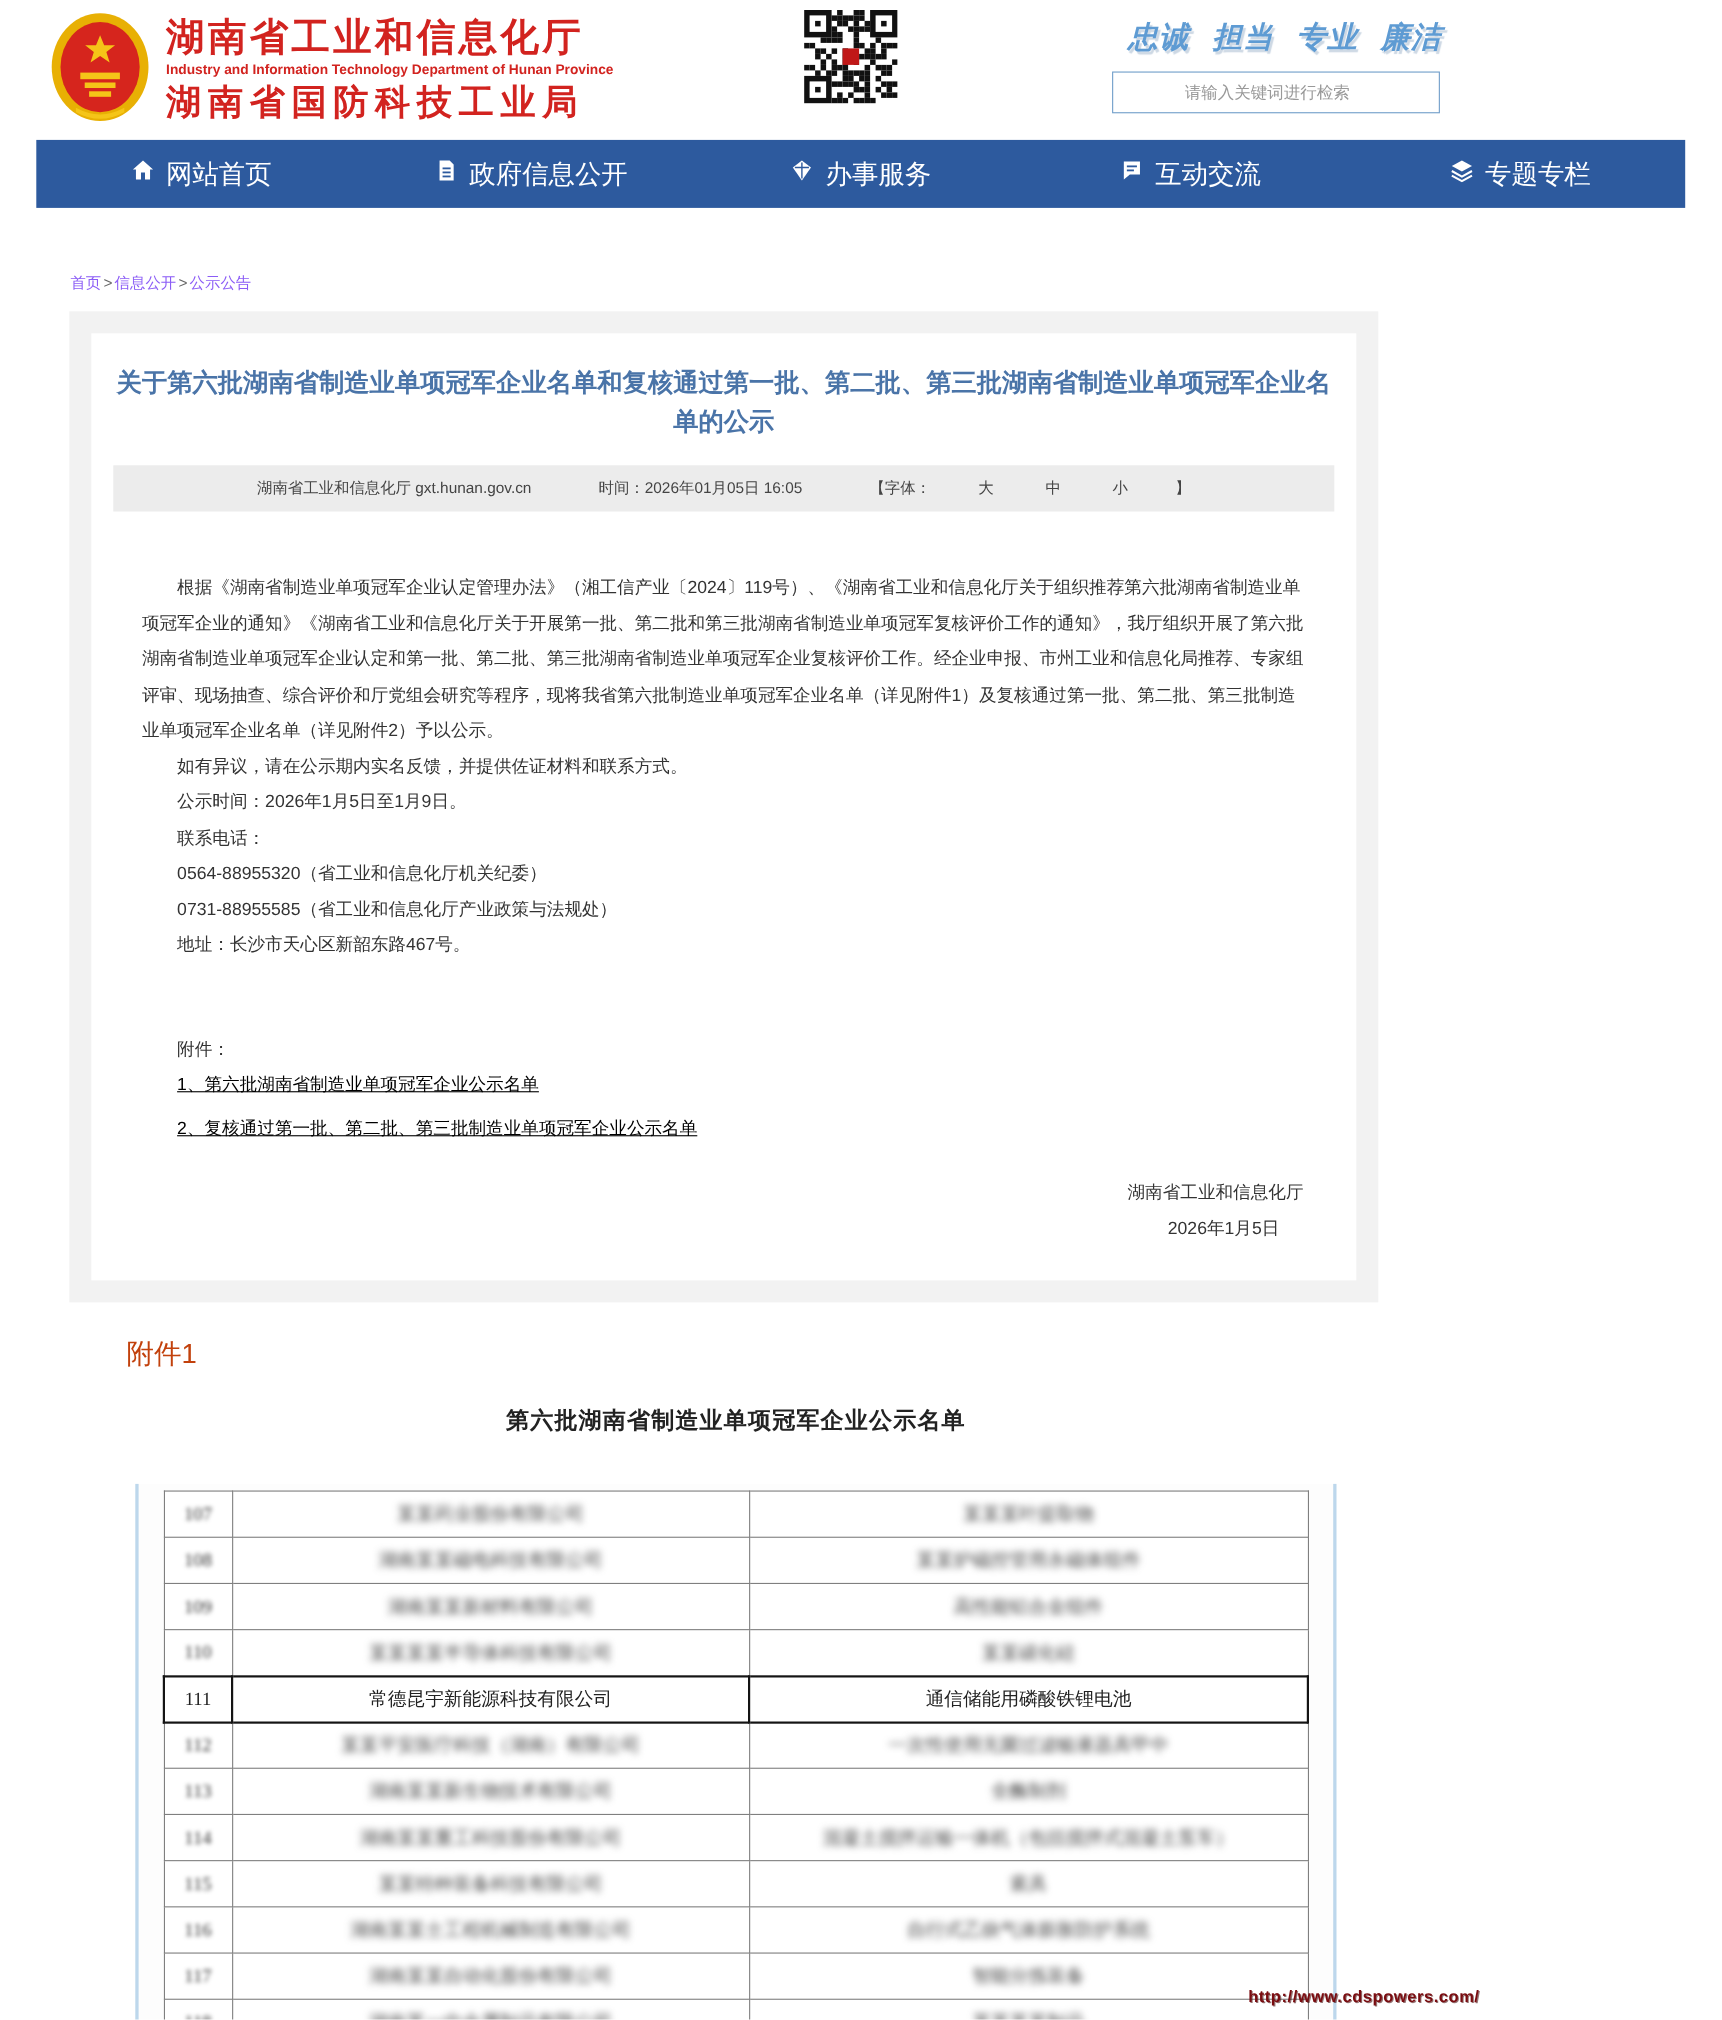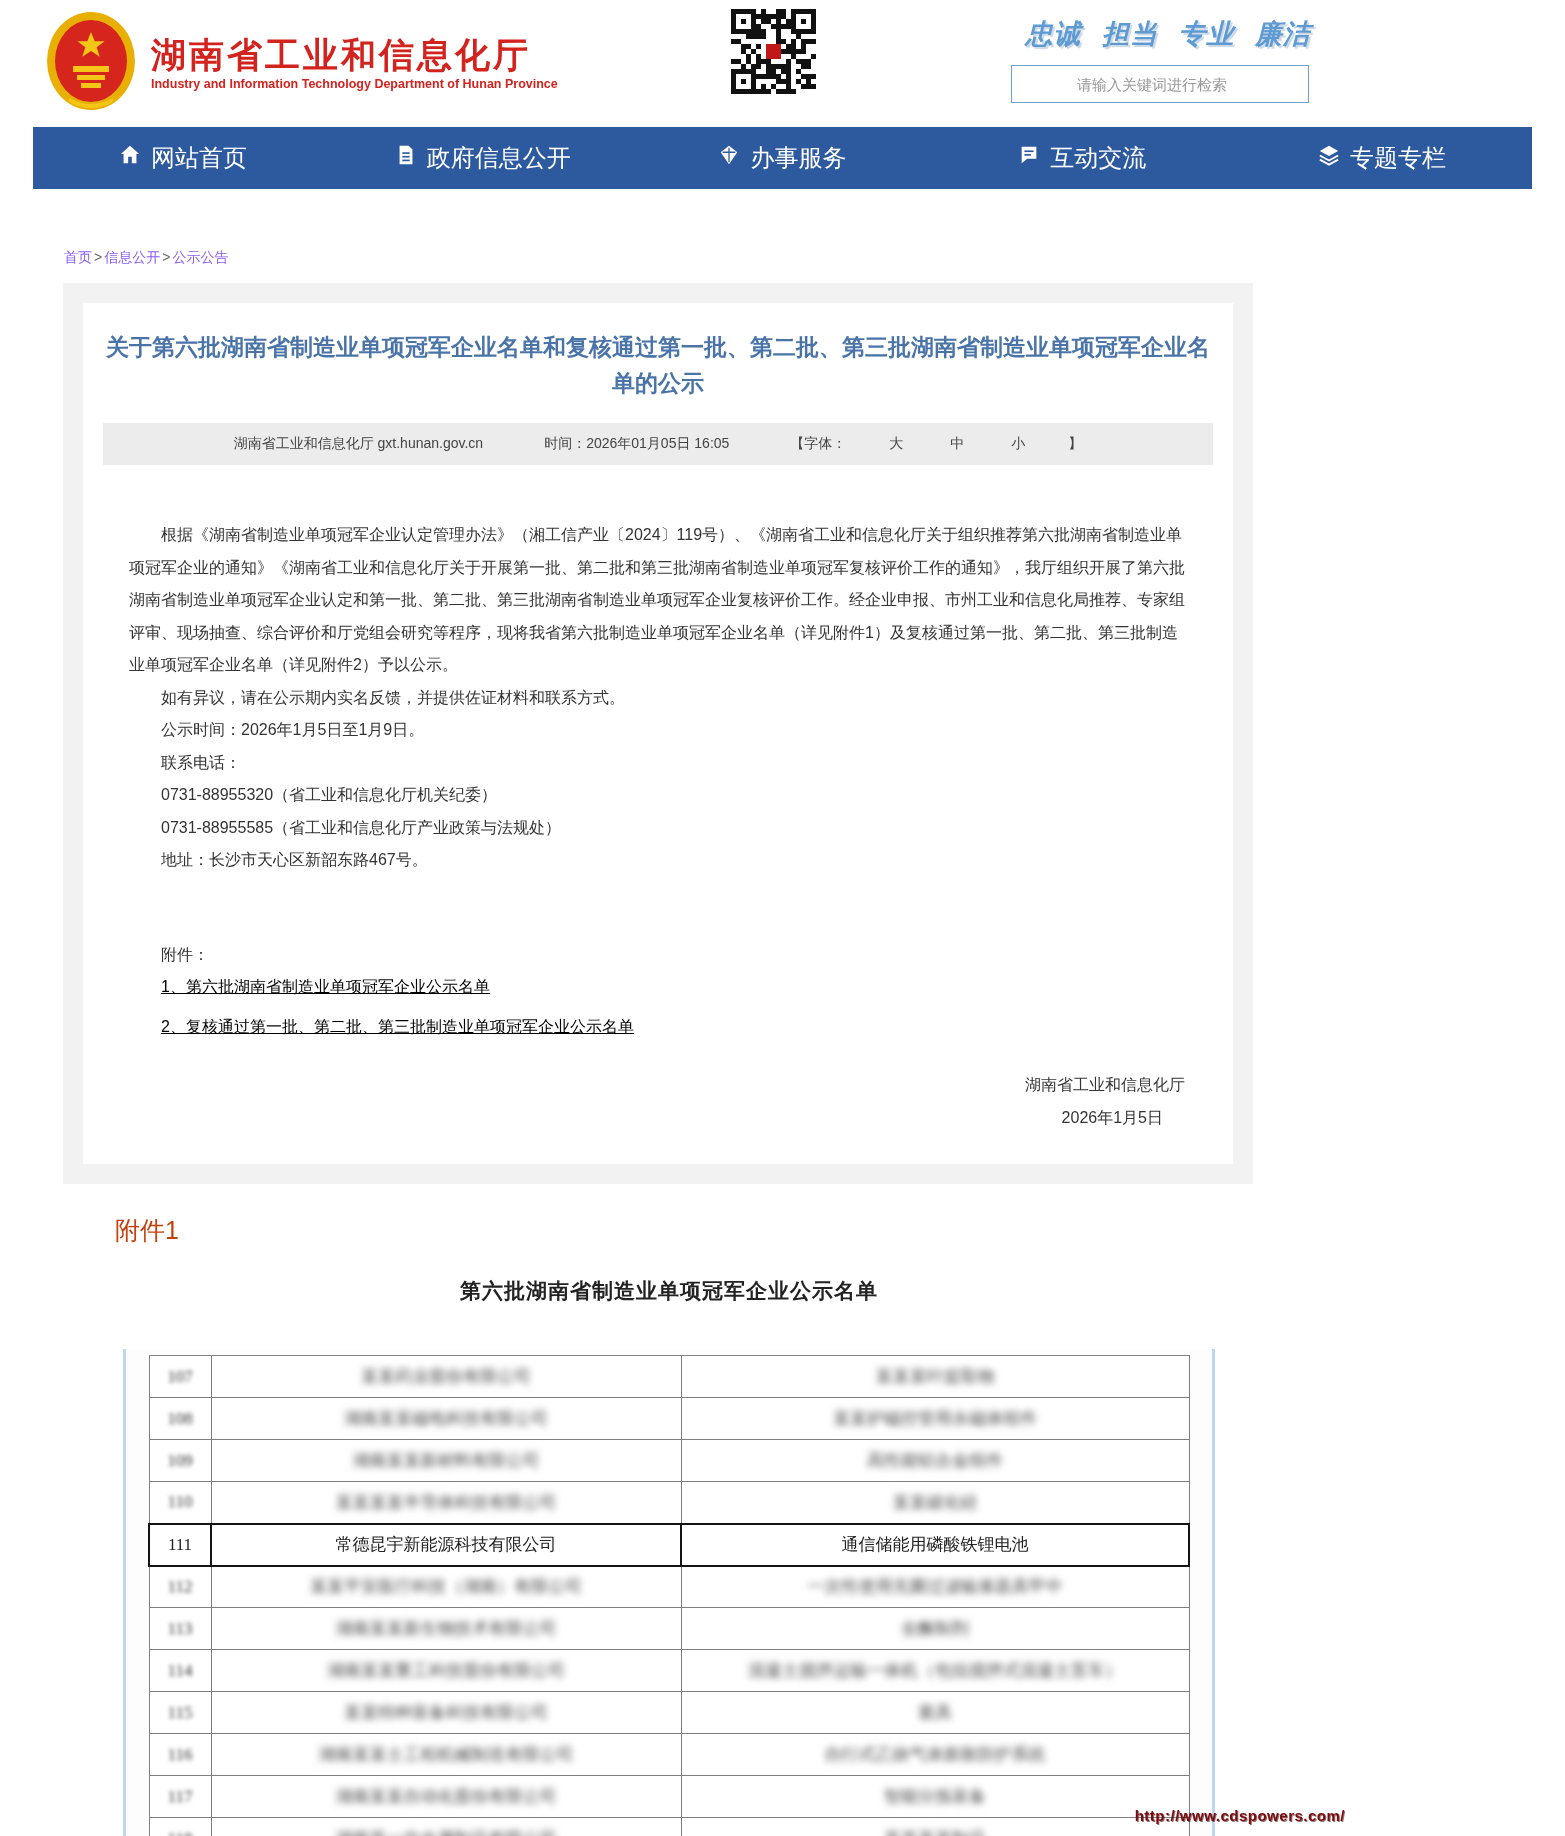--- a/index.html
+++ b/index.html
@@ -83,20 +83,21 @@
         <polygon fill="#f5c518" points="46,22 49.7,31.2 59.6,31.2 51.7,37.3 54.7,46.8 46,41 37.3,46.8 40.3,37.3 32.4,31.2 42.3,31.2"></polygon>
         <rect x="28" y="56" width="36" height="6" fill="#f5c518"></rect>
         <rect x="32" y="65" width="28" height="5" fill="#f5c518"></rect>
         <rect x="36" y="73" width="20" height="5" fill="#f5c518"></rect>
         <path d="M24 88 Q46 100 68 88 L68 92 Q46 104 24 92 Z" fill="#f5c518"></path>
       </svg>
     </span>
     <div class="dept-names">
       <div class="dept-cn1">湖南省工业和信息化厅</div>
       <div class="dept-en">Industry and Information Technology Department of Hunan Province</div>
+      <div class="dept-cn2">湖南省国防科技工业局</div>
     </div>
   </div>
 
   <div class="qr"><svg width="85" height="85" viewBox="0 0 85 85" fill="#111">
         <rect x="30" y="0" width="5" height="5"></rect>
         <rect x="45" y="0" width="5" height="5"></rect>
         <rect x="50" y="0" width="5" height="5"></rect>
         <rect x="25" y="5" width="5" height="5"></rect>
         <rect x="30" y="5" width="5" height="5"></rect>
         <rect x="35" y="5" width="5" height="5"></rect>
@@ -290,21 +291,21 @@
       <span class="fs-opt">中</span>
       <span class="fs-opt">小</span>
       <span>】</span>
     </div>
 
     <div class="article-body">
       <p>根据《湖南省制造业单项冠军企业认定管理办法》（湘工信产业〔2024〕119号）、《湖南省工业和信息化厅关于组织推荐第六批湖南省制造业单项冠军企业的通知》《湖南省工业和信息化厅关于开展第一批、第二批和第三批湖南省制造业单项冠军复核评价工作的通知》，我厅组织开展了第六批湖南省制造业单项冠军企业认定和第一批、第二批、第三批湖南省制造业单项冠军企业复核评价工作。经企业申报、市州工业和信息化局推荐、专家组评审、现场抽查、综合评价和厅党组会研究等程序，现将我省第六批制造业单项冠军企业名单（详见附件1）及复核通过第一批、第二批、第三批制造业单项冠军企业名单（详见附件2）予以公示。</p>
       <p>如有异议，请在公示期内实名反馈，并提供佐证材料和联系方式。</p>
       <p>公示时间：2026年1月5日至1月9日。</p>
       <p>联系电话：</p>
-      <p>0731-88955320（省工业和信息化厅机关纪委）</p>
+      <p>0564-88955320（省工业和信息化厅机关纪委）</p>
       <p>0731-88955585（省工业和信息化厅产业政策与法规处）</p>
       <p>地址：长沙市天心区新韶东路467号。</p>
 
       <div class="attach-label">附件：</div>
       <div class="attach-item">
         <a>1、第六批湖南省制造业单项冠军企业公示名单</a>
       </div>
       <div class="attach-item">
         <a>2、复核通过第一批、第二批、第三批制造业单项冠军企业公示名单</a>
       </div>

